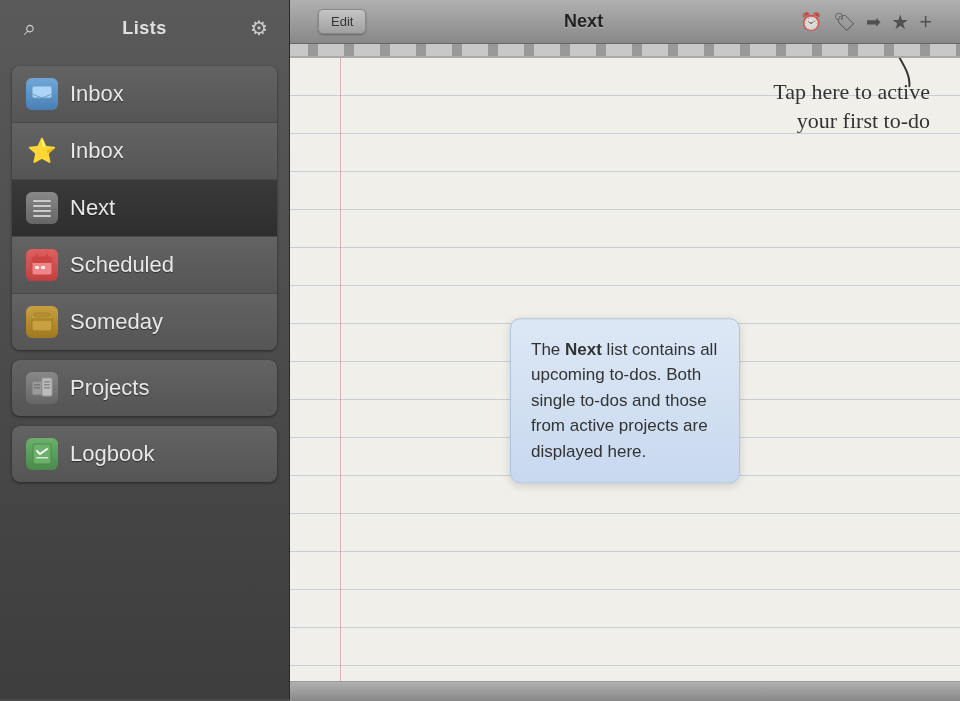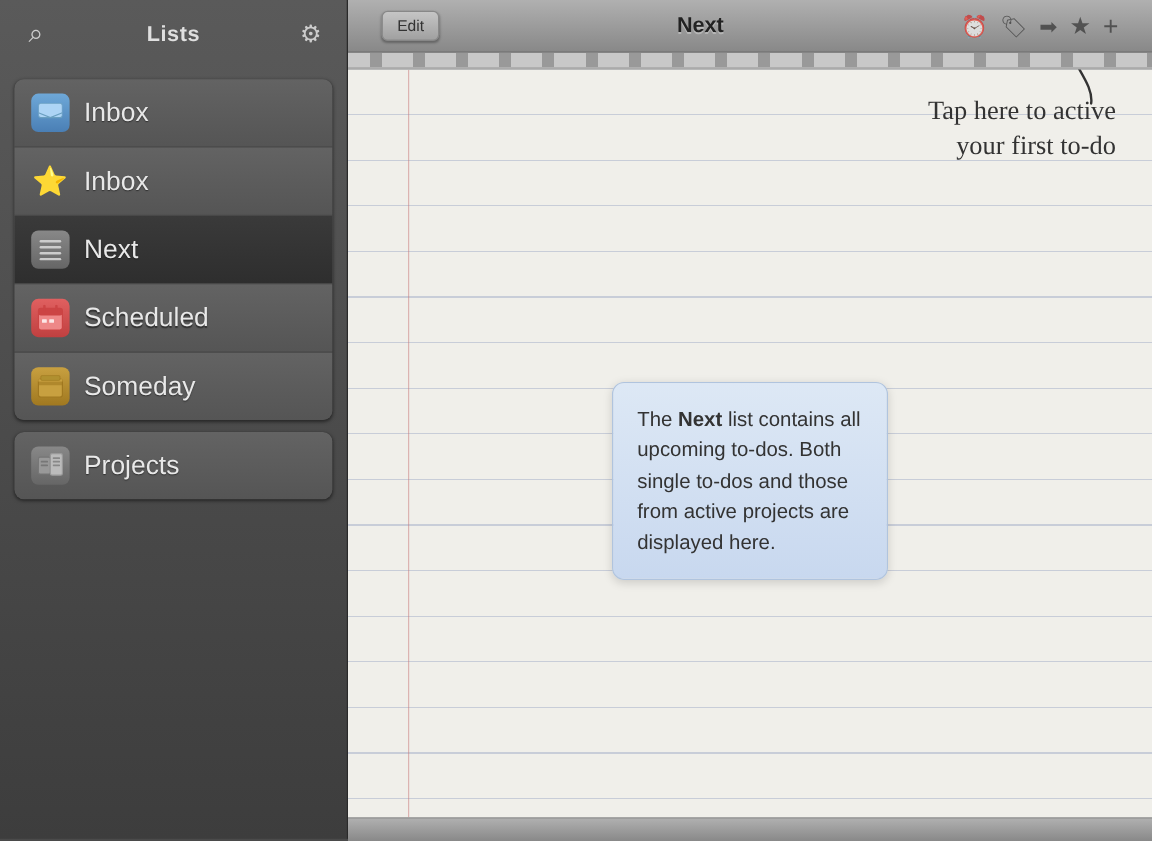--- a/index.html
+++ b/index.html
@@ -391,20 +391,32 @@
             <rect x="3" y="10" width="6" height="1.5" rx="0.5" fill="#777"></rect>
             <rect x="13" y="4" width="6" height="1.5" rx="0.5" fill="#888"></rect>
             <rect x="13" y="7" width="6" height="1.5" rx="0.5" fill="#888"></rect>
             <rect x="13" y="10" width="6" height="1.5" rx="0.5" fill="#888"></rect>
           </svg>
         </div>
         <span class="item-label">Projects</span>
       </div>
     </div>
 
+    <div class="sidebar-group-single">
+      <div class="sidebar-item" style="border-radius:8px; border-bottom:none;">
+        <div class="item-icon logbook">
+          <svg width="22" height="22" viewBox="0 0 22 22" fill="none">
+            <rect x="2" y="1" width="18" height="20" rx="2" fill="#6bb06b" stroke="#4a8a4a" stroke-width="1"></rect>
+            <path d="M6 8 L9 11 L16 6" stroke="white" stroke-width="2" stroke-linecap="round" stroke-linejoin="round"></path>
+            <rect x="5" y="14" width="12" height="1.5" rx="0.5" fill="white" opacity="0.7"></rect>
+          </svg>
+        </div>
+        <span class="item-label">Logbook</span>
+      </div>
+    </div>
 
   </div>
 
   <div class="main-content">
 
     <div class="toolbar">
       <button class="toolbar-edit-btn">Edit</button>
       <span class="toolbar-title">Next</span>
       <div class="toolbar-actions">
         <span class="toolbar-icon">⏰</span>

